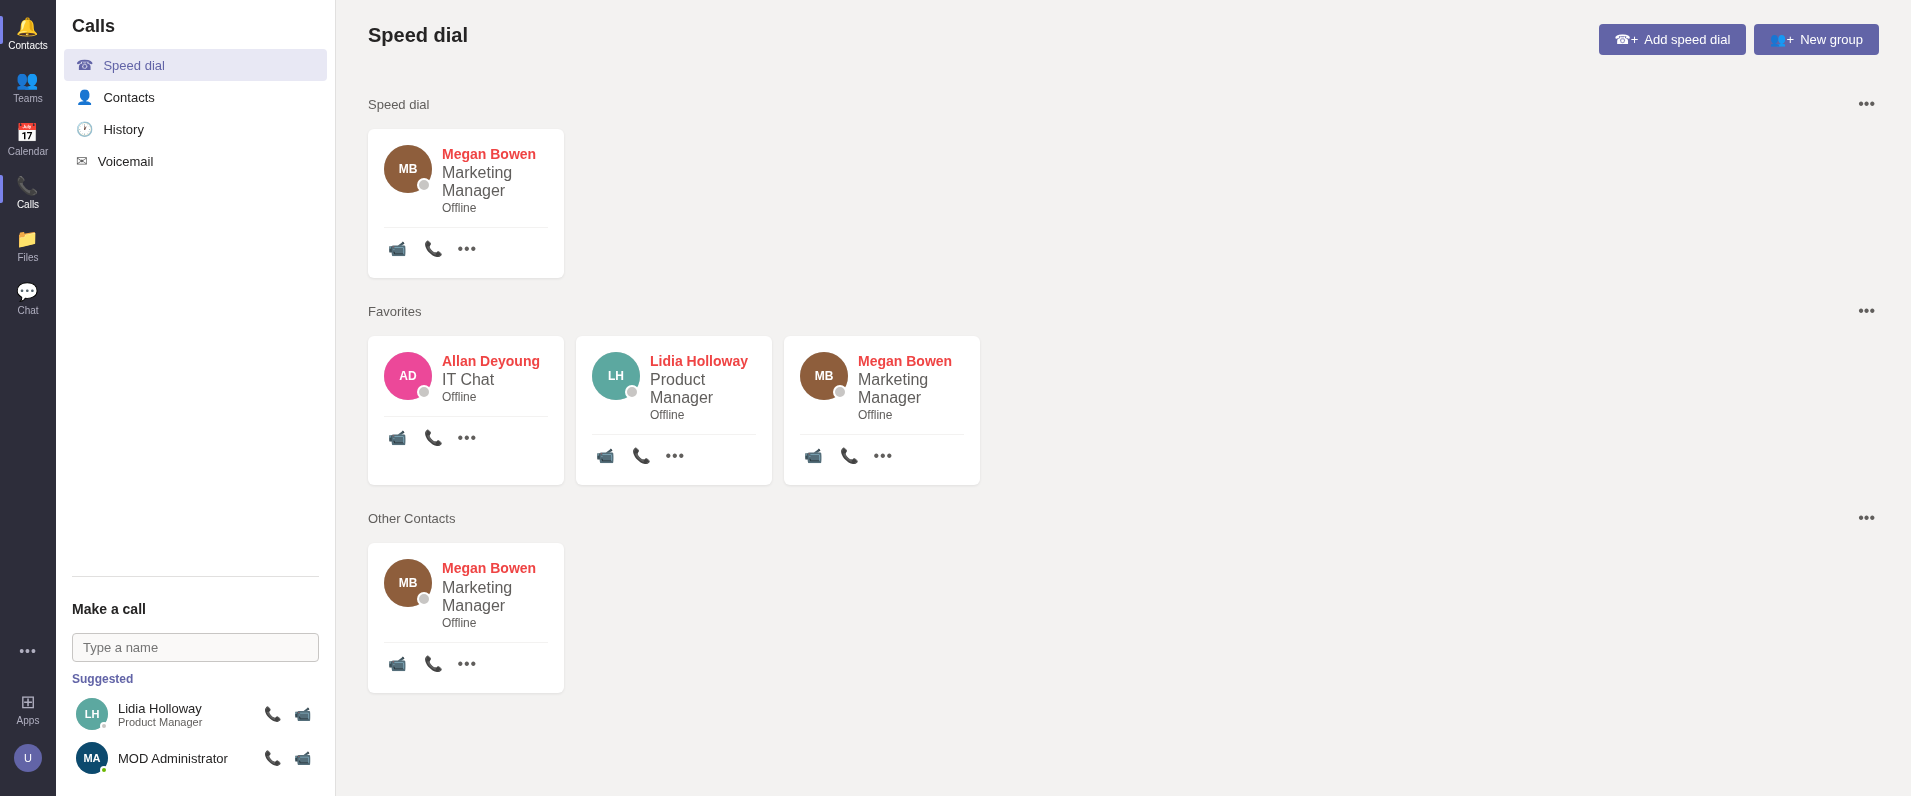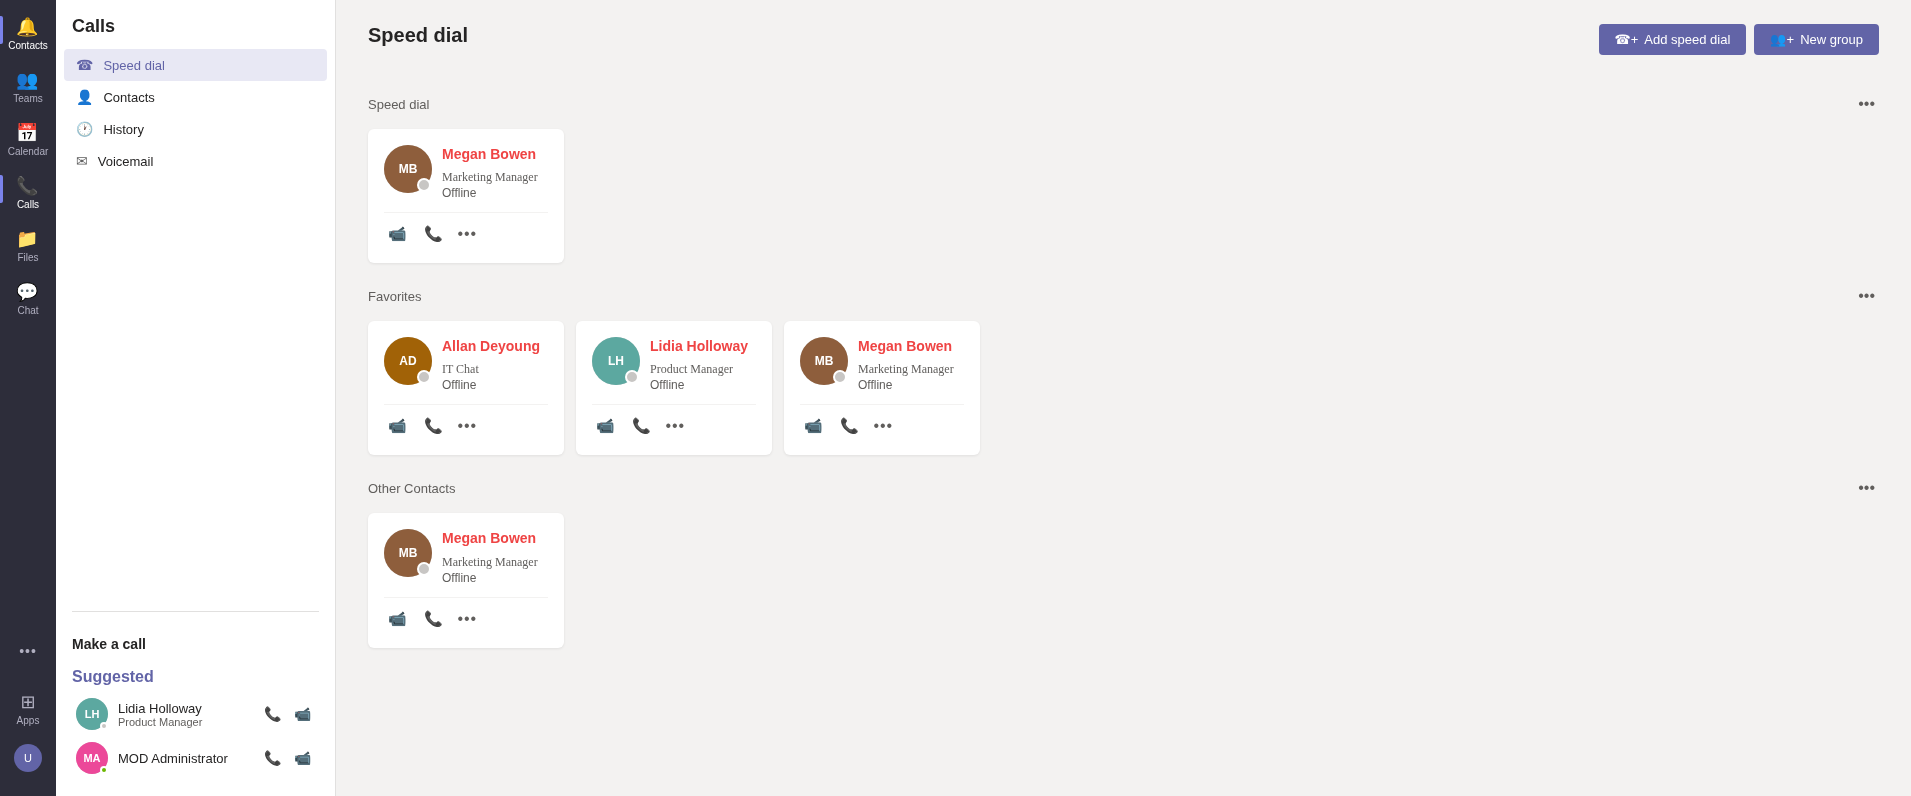--- a/index.html
+++ b/index.html
@@ -85,21 +85,21 @@
     .make-call-input {
       width: 100%;
       padding: 6px 10px;
       border: 1px solid #c8c6c4;
       border-radius: 4px;
       font-size: 13px;
       color: #605e5c;
       outline: none;
       background: #faf9f8;
     }
-    .suggested-label { font-size: 16px; color: #6264a7; font-weight: 600; margin: 2px 0 6px 0; }
+    .suggested-label { font-size: 12px; color: #6264a7; font-weight: 600; margin: 10px 0 6px 0; }
     .suggested-item {
       display: flex;
       align-items: center;
       padding: 6px 4px;
       border-radius: 4px;
       gap: 10px;
       cursor: pointer;
     }
     .suggested-avatar {
       width: 32px; height: 32px; border-radius: 50%;
@@ -202,37 +202,37 @@
       display: flex; align-items: center; justify-content: center;
       font-size: 12px; font-weight: 600; color: white;
     }
     .contact-status-badge {
       width: 14px; height: 14px; border-radius: 50%;
       position: absolute; bottom: 1px; right: 1px;
       border: 2px solid white;
     }
     .contact-info { flex: 1; }
     .contact-name { font-size: 14px; font-weight: 600; color: #ef4444; line-height: 1.3; }
-    .contact-role { font-size: 12px; color: #605e5c; margin-top: 7px; font-family: Liberation Serif, serif; }
+    .contact-role { font-size: 16px; color: #605e5c; margin-top: 1px; }
     .contact-status-text { font-size: 12px; color: #605e5c; margin-top: 1px; }
     .contact-card-actions {
       display: flex;
       align-items: center;
       gap: 10px;
       padding-top: 8px;
       border-top: 1px solid #f3f2f1;
     }
     .card-action-btn {
       background: none; border: none; cursor: pointer;
       color: #605e5c; font-size: 15px; padding: 4px;
       display: flex; align-items: center; justify-content: center;
       border-radius: 4px;
     }
     .card-dots { color: #605e5c; font-size: 16px; letter-spacing: 1px; cursor: pointer; }
-    .bg-blue { background: #a16207; }
+    .bg-blue { background: #ec4899; }
     .bg-teal { background: #5ca8a0; }
     .bg-brown { background: #8e5e3c; }
   </style>
 </head>
 <body>
 
 <div class="nav-bar">
   <div class="nav-item active">
     <span class="nav-icon">🔔</span>
     <span>Contacts</span>
@@ -288,20 +288,21 @@
       <span class="sidebar-nav-icon">✉</span>
       <span>Voicemail</span>
     </div>
   </nav>
 
   <div style="flex:1;"></div>
   <div class="sidebar-divider"></div>
 
   <div class="make-call-section">
     <div class="make-call-title">Make a call</div>
+    <input class="make-call-input" type="text" placeholder="Type a name" style="">
     <div class="suggested-label">Suggested</div>
 
     
     <div class="suggested-item">
       <div class="suggested-avatar">
         <div class="avatar-initials" style="background:#5ca8a0; width:32px;height:32px;">LH</div>
         <span class="status-dot status-offline"></span>
       </div>
       <div class="suggested-info">
         <div class="suggested-name">Lidia Holloway</div>
@@ -309,21 +310,21 @@
       </div>
       <div class="suggested-actions">
         <button class="suggested-action-btn">📞</button>
         <button class="suggested-action-btn">📹</button>
       </div>
     </div>
 
     
     <div class="suggested-item">
       <div class="suggested-avatar">
-        <div class="avatar-initials" style="background:#ec4899; width:32px;height:32px;">MA</div>
+        <div class="avatar-initials" style="background:#0c4a6e; width:32px;height:32px;">MA</div>
         <span class="status-dot status-online"></span>
       </div>
       <div class="suggested-info">
         <div class="suggested-name">MOD Administrator</div>
         <div class="suggested-role"></div>
       </div>
       <div class="suggested-actions">
         <button class="suggested-action-btn">📞</button>
         <button class="suggested-action-btn">📹</button>
       </div>

